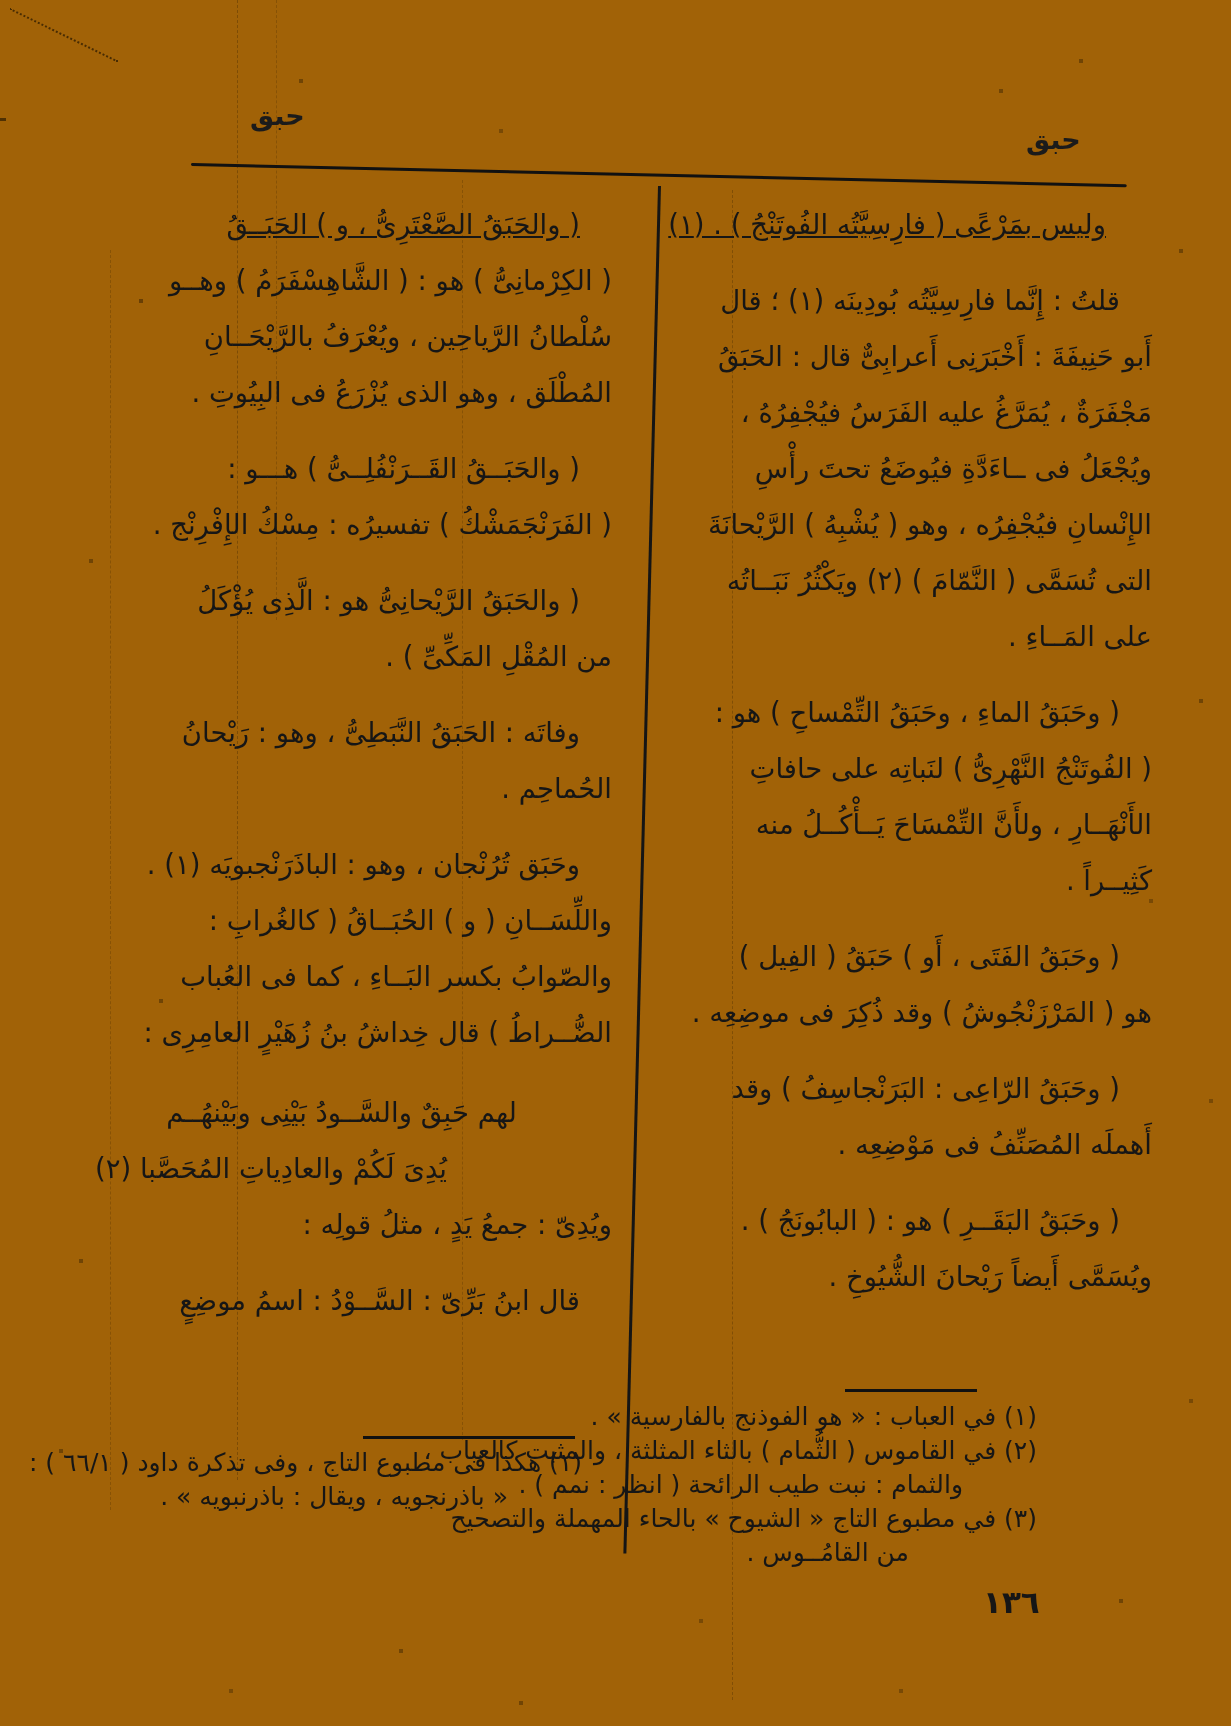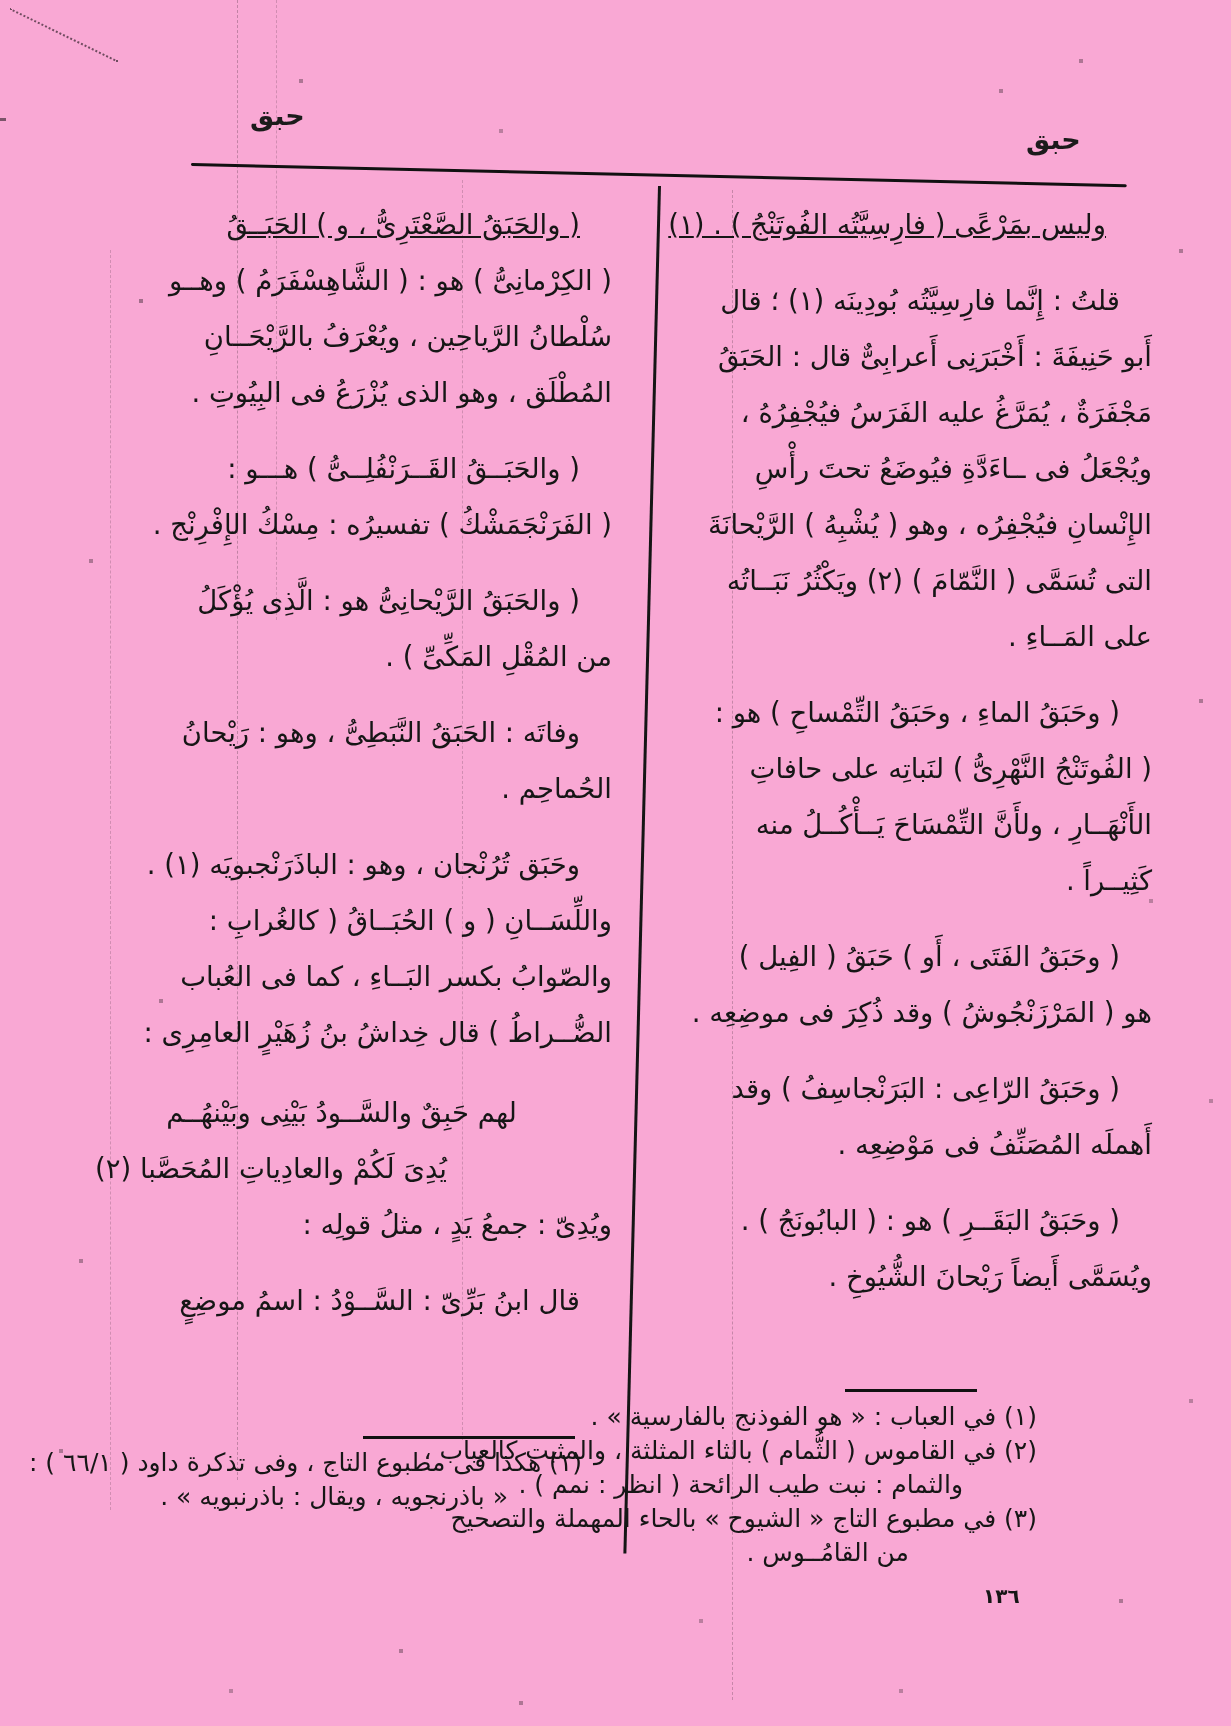--- a/index.html
+++ b/index.html
@@ -1,19 +1,19 @@
 <!DOCTYPE html>
 <html lang="ar"><head>
 <meta charset="utf-8">
 <style>
   html,body{margin:0;padding:0;background:#e9e9e6;}
   .page{
     position:relative;
     width:1231px;height:1726px;
-    background:#f9a8d4;
+    background:#a16207;
     overflow:hidden;
     font-family:"DejaVu Sans", sans-serif;
     color:#161616;
   }
   
   .running-head{
     position:absolute;
     font-size:27px;
     font-weight:bold;
     color:#1b1b1b;
@@ -56,21 +56,21 @@
   #left-fns{left:112px;top:1446px;width:470px;}
   .fns .t-line{
     font-size:25px;height:34px;line-height:34px;white-space:nowrap;
   }
   .fn-cont{padding-right:74px;}
   .fn-cont2{padding-right:128px;}
 
   
   #page-number{
     position:absolute;left:983px;top:1584px;
-    font-size:20px;font-weight:bold;letter-spacing:2px;
+    font-size:31px;font-weight:bold;letter-spacing:2px;
   }
 
   
   .scan-dash{position:absolute;width:0;border-right:1px dashed rgba(0,0,0,.16);}
   #fold-1{left:110px;top:250px;height:1260px;}
   #fold-2{left:237px;top:0;height:1480px;border-right-color:rgba(0,0,0,.22);}
   #fold-3{left:276px;top:0;height:620px;}
   #fold-4{left:462px;top:180px;height:1260px;}
   #fold-5{left:732px;top:190px;height:1510px;border-right-color:rgba(0,0,0,.20);}
   #corner-mark{

